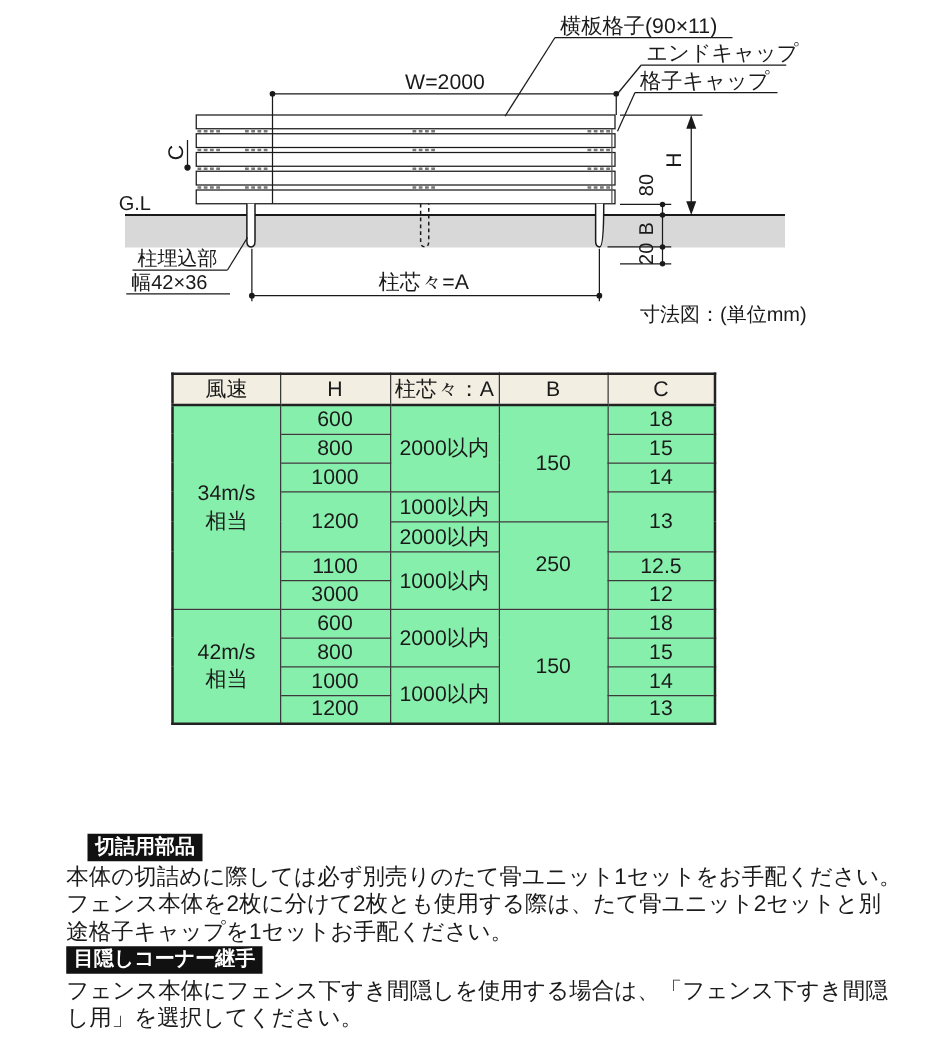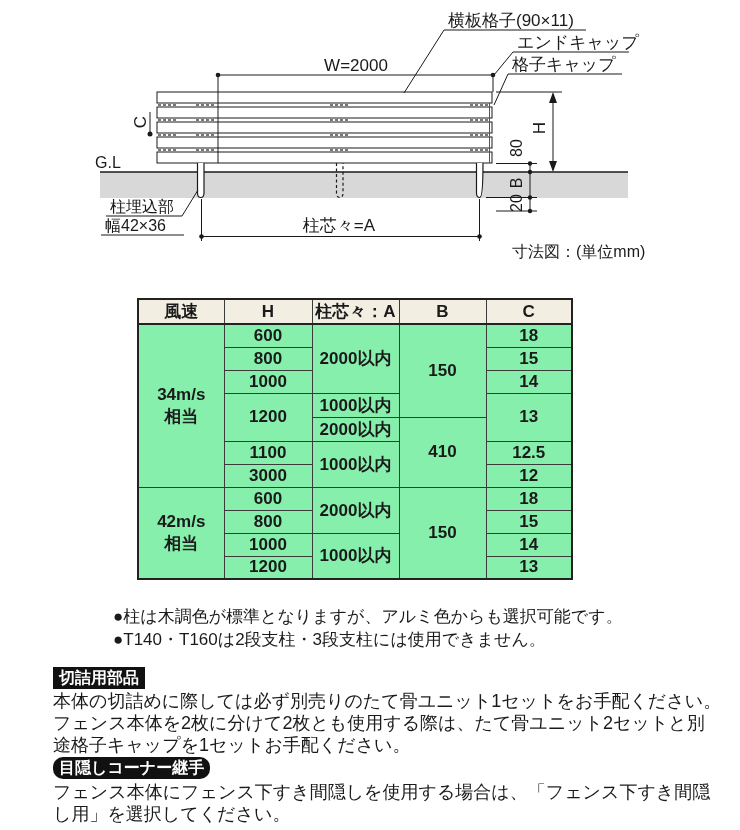--- a/index.html
+++ b/index.html
@@ -8,21 +8,21 @@
 
   
   .diagram { position:absolute; left:0; top:0; width:740px; height:270px; }
   .diagram svg { display:block; }
   .dg-text { font-size:17px; fill:#1a1a1a; }
   .dg-text-sm { font-size:16px; fill:#1a1a1a; }
 
   
   .unit-label { position:absolute; left:440px; top:279px; width:133px; text-align:right; font-size:15px; letter-spacing:.5px; }
   .spec-table { position:absolute; left:137px; top:298px; border-collapse:collapse; table-layout:fixed; border:2px solid #222; }
-  .spec-table th, .spec-table td { border:1px solid #3a3a3a; text-align:center; vertical-align:middle; font-size:17px; font-weight:bold; padding:0; }
+  .spec-table th, .spec-table td { border:1px solid #3a3a3a; text-align:center; vertical-align:middle; font-size:17px; font-weight:normal; padding:0; }
   .spec-table thead th { background:#f2eee2; height:25px; border-bottom:2px solid #222; }
   .spec-table tbody td { height:23px; background:#86efac; }
   .wind-cell { white-space:pre-line; line-height:22px; }
 
   
   .notes { position:absolute; left:113px; top:605px; font-size:17px; line-height:23px; }
 
   
   .sec-title { position:absolute; left:53px; background:#111; color:#fff; font-size:16px; font-weight:bold; line-height:19px; padding:1px 6px 2px 6px; display:inline-block; }
   .sec-body { position:absolute; left:53px; width:692px; font-size:18px; line-height:22px; white-space:pre-line; }
@@ -165,21 +165,21 @@
         <td>1000</td>
         <td>14</td>
       </tr>
       <tr>
         <td rowspan="2">1200</td>
         <td>1000以内</td>
         <td rowspan="2">13</td>
       </tr>
       <tr>
         <td>2000以内</td>
-        <td rowspan="3">410</td>
+        <td rowspan="3">250</td>
       </tr>
       <tr>
         <td>1100</td>
         <td rowspan="2">1000以内</td>
         <td>12.5</td>
       </tr>
       <tr>
         <td>3000</td>
         <td>12</td>
       </tr>
@@ -200,27 +200,23 @@
         <td rowspan="2">1000以内</td>
         <td>14</td>
       </tr>
       <tr>
         <td>1200</td>
         <td>13</td>
       </tr>
     </tbody>
   </table>
 
-  <div class="notes">
-    <div>●柱は木調色が標準となりますが、アルミ色からも選択可能です。</div>
-    <div>●T140・T160は2段支柱・3段支柱には使用できません。</div>
-  </div>
-
-  <div class="sec-title" style="top:667px;">切詰用部品</div>
+
+  <div class="sec-title" style="top:667px;margin-left:17px;">切詰用部品</div>
   <div class="sec-body" style="top:690px;">本体の切詰めに際しては必ず別売りのたて骨ユニット1セットをお手配ください。
 フェンス本体を2枚に分けて2枚とも使用する際は、たて骨ユニット2セットと別
 途格子キャップを1セットお手配ください。</div>
 
-  <div class="sec-title" style="top:757px;border-radius:10px;">目隠しコーナー継手</div>
+  <div class="sec-title" style="top:757px;">目隠しコーナー継手</div>
   <div class="sec-body" style="top:781px;">フェンス本体にフェンス下すき間隠しを使用する場合は、「フェンス下すき間隠
 し用」を選択してください。</div>
 
 </div>
 
 </body></html>

